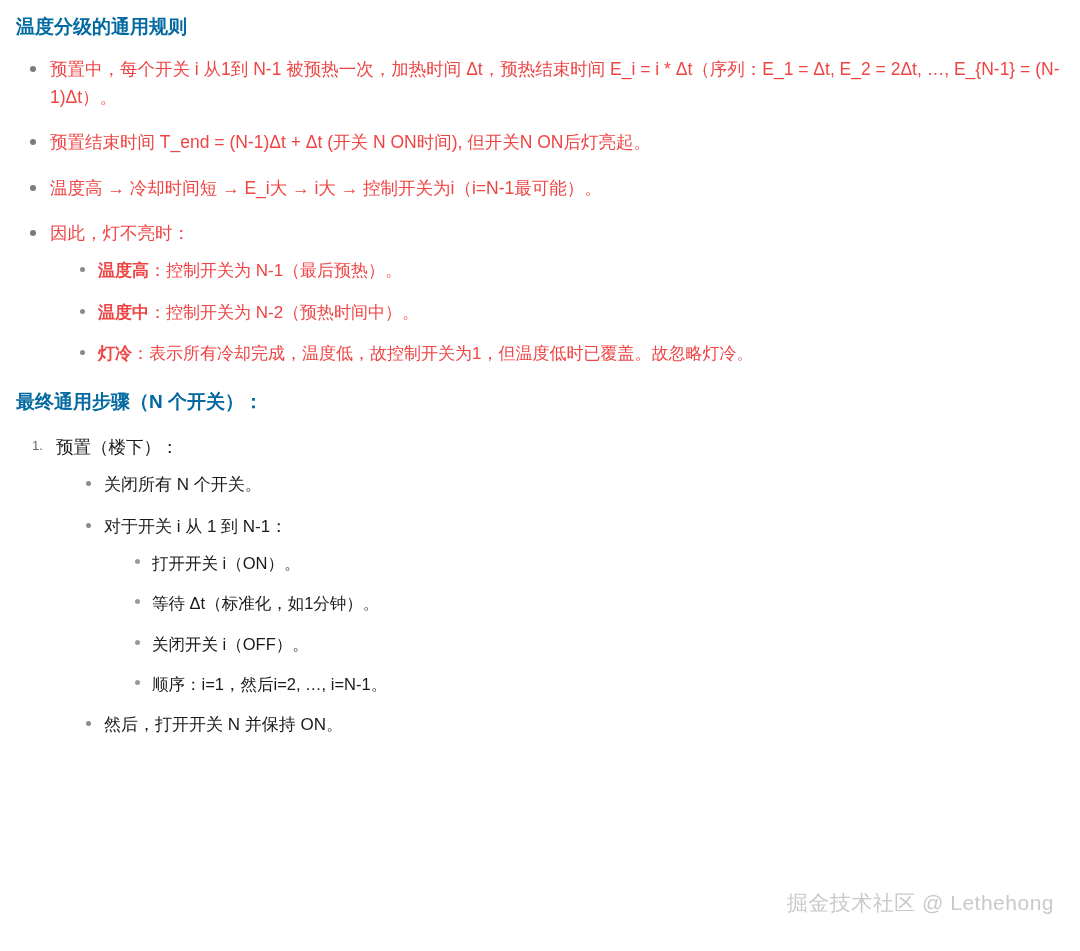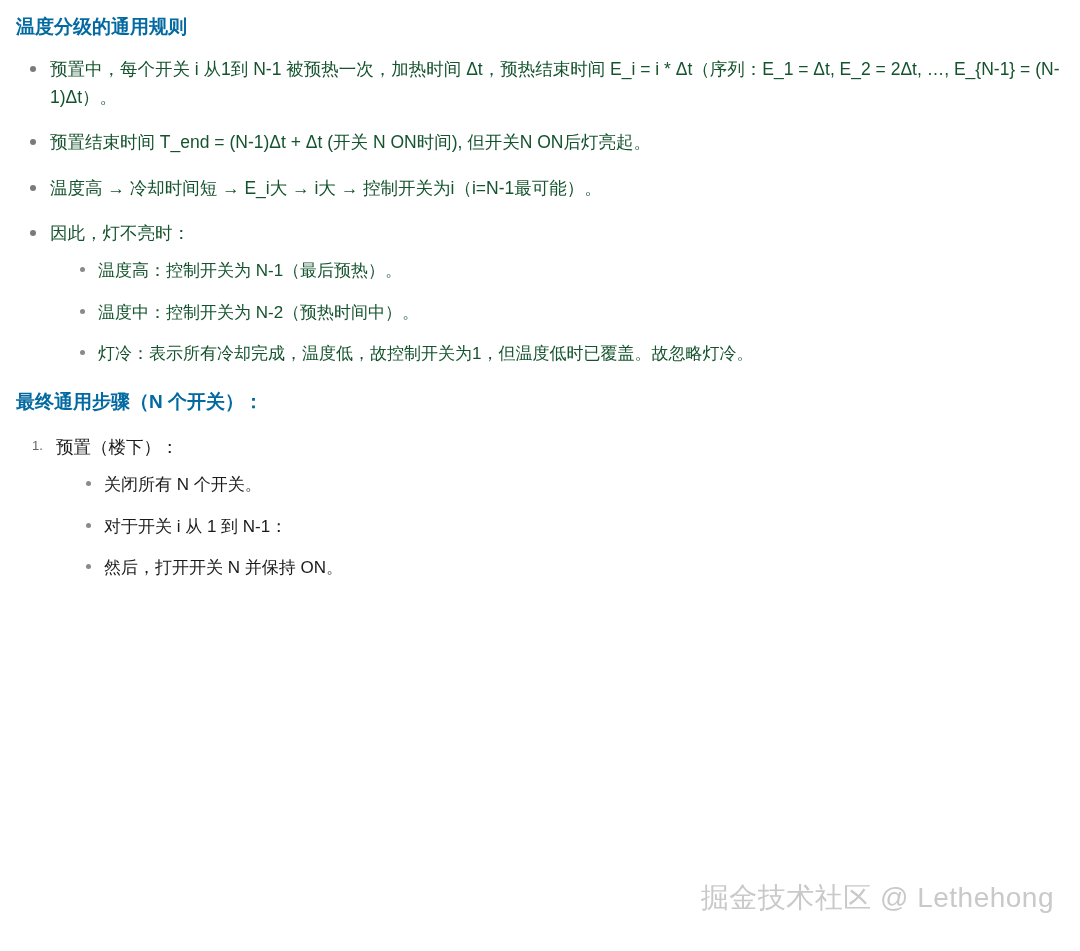--- a/index.html
+++ b/index.html
@@ -34,21 +34,21 @@
     list-style: none;
     margin: 0;
     padding: 0 0 0 10px;
   }
   ul.lvl1 > li {
     position: relative;
     padding-left: 24px;
     margin-bottom: 17px;
     font-size: 17.5px;
     line-height: 1.62;
-    color: #14532d;
+    color: #ef4444;
   }
   ul.lvl1 > li::before {
     content: "";
     position: absolute;
     left: 4px;
     top: 11px;
     width: 6px;
     height: 6px;
     border-radius: 50%;
     background: #7a7a7a;
@@ -113,30 +113,30 @@
   }
   ol.steps > li::before {
     content: counter(stepcounter) ".";
     position: absolute;
     left: -18px;
     top: 3px;
     font-size: 13px;
     color: #666;
   }
   .bold {
-    font-weight: normal;
+    font-weight: bold;
   }
   .step-head {
     font-weight: normal;
   }
   .watermark {
     position: absolute;
     right: 26px;
     bottom: 34px;
-    font-size: 28px;
+    font-size: 21px;
     color: #c9c9c9;
     letter-spacing: 0.5px;
     white-space: nowrap;
   }
 </style>
 </head>
 <body>
 
 <div class="page">
 
@@ -172,20 +172,34 @@
 
   <ol class="steps">
     <li>
       <span class="step-head">预置（楼下）：</span>
       <ul class="lvl2">
         <li>
           <span>关闭所有 N 个开关。</span>
         </li>
         <li>
           <span>对于开关 i 从 1 到 N-1：</span>
+          <ul class="lvl3">
+            <li>
+              <span>打开开关 i（ON）。</span>
+            </li>
+            <li>
+              <span>等待 Δt（标准化，如1分钟）。</span>
+            </li>
+            <li>
+              <span>关闭开关 i（OFF）。</span>
+            </li>
+            <li>
+              <span>顺序：i=1，然后i=2, …, i=N-1。</span>
+            </li>
+          </ul>
         </li>
         <li>
           <span>然后，打开开关 N 并保持 ON。</span>
         </li>
       </ul>
     </li>
   </ol>
 
 </div>
 

